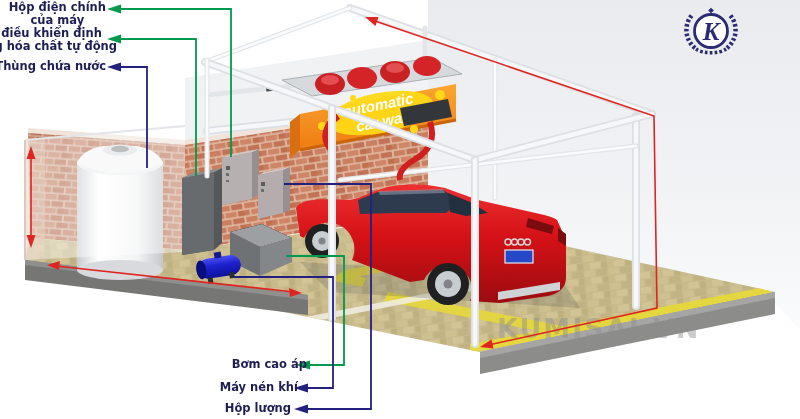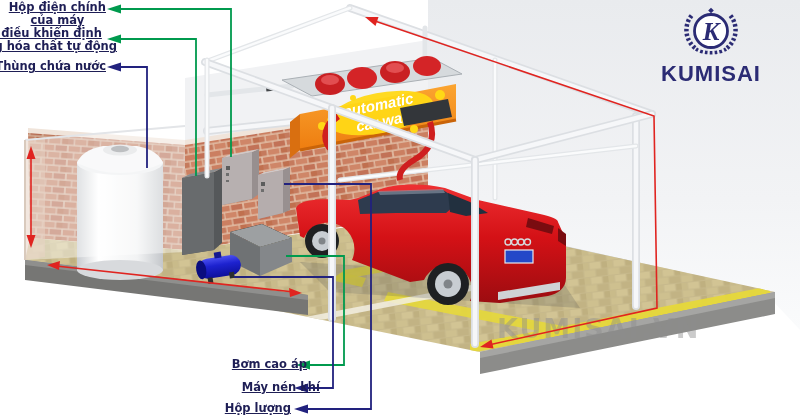--- a/index.html
+++ b/index.html
@@ -8,21 +8,21 @@
     background:#ffffff;
     font-family:"DejaVu Sans","Liberation Sans",sans-serif;
   }
   #scene{position:absolute;left:0;top:0;}
   .callout{
     position:absolute;
     color:var(--label_text,#1e1e55);
     font-size:11.5px;font-weight:bold;line-height:13px;
     text-align:center;white-space:nowrap;z-index:5;
   }
-  .callout span{display:block;text-decoration:underline;}
+  .callout span{display:block;}
   .ln-green{stroke:var(--green,#009a4e);fill:none;stroke-width:1.8;}
   .ar-green{fill:var(--green,#009a4e);stroke:none;}
   .ln-navy{stroke:var(--navy,#22227e);fill:none;stroke-width:1.8;}
   .ar-navy{fill:var(--navy,#22227e);stroke:none;}
   .ln-red{stroke:var(--red,#e02420);fill:none;stroke-width:1.6;}
   .ar-red{fill:var(--red,#e02420);stroke:none;}
   .beam{stroke:#dcdfe3;stroke-width:8;stroke-linecap:round;fill:none;}
   .beam-hi{stroke:#f6f7f9;stroke-width:4.5;stroke-linecap:round;fill:none;}
   .beam-thin{stroke:#e3e6e9;stroke-width:5;stroke-linecap:round;fill:none;}
   .beam-thin-hi{stroke:#fafbfc;stroke-width:2.5;stroke-linecap:round;fill:none;}
@@ -313,32 +313,31 @@
 <div class="callout" style="top:27px;right:683px;">
   <span>Tủ điều khiển định</span>
   <span>lượng hóa chất tự động</span>
 </div>
 <div class="callout" style="top:60px;right:694px;">
   <span>Thùng chứa nước</span>
 </div>
 <div class="callout" style="top:358px;right:493px;">
   <span>Bơm cao áp</span>
 </div>
-<div class="callout" style="top:381px;right:480px;">
+<div class="callout" style="top:381px;right:502px;">
   <span>Máy nén khí</span>
 </div>
 <div class="callout" style="top:402px;right:509px;">
   <span>Hộp lượng</span>
 </div>
 
 <div id="logo">
   <svg width="128" height="52" viewBox="0 0 128 52">
     <g stroke="#2b2b74" fill="none">
       <path d="M48,42 C38,34 36,18 46,8" stroke-width="4.5" stroke-dasharray="2.6,2.2"></path>
       <path d="M80,42 C90,34 92,18 82,8" stroke-width="4.5" stroke-dasharray="2.6,2.2"></path>
       <path d="M49,43 C56,48 72,48 79,43" stroke-width="3.5" stroke-dasharray="2.6,2.2"></path>
       <circle cx="64" cy="25" r="16.5" stroke-width="2.8" fill="#ffffff"></circle>
     </g>
     <rect x="62" y="2.5" width="4" height="4" transform="rotate(45 64 4.5)" fill="#2b2b74"></rect>
     <text x="64" y="34" text-anchor="middle" font-size="25" font-weight="bold" fill="#2b2b74" font-family="Liberation Serif, DejaVu Serif, serif" font-style="italic">K</text>
   </svg>
-  <div class="logo-text">KUMISAI</div>
 </div>
 
 </body></html>

